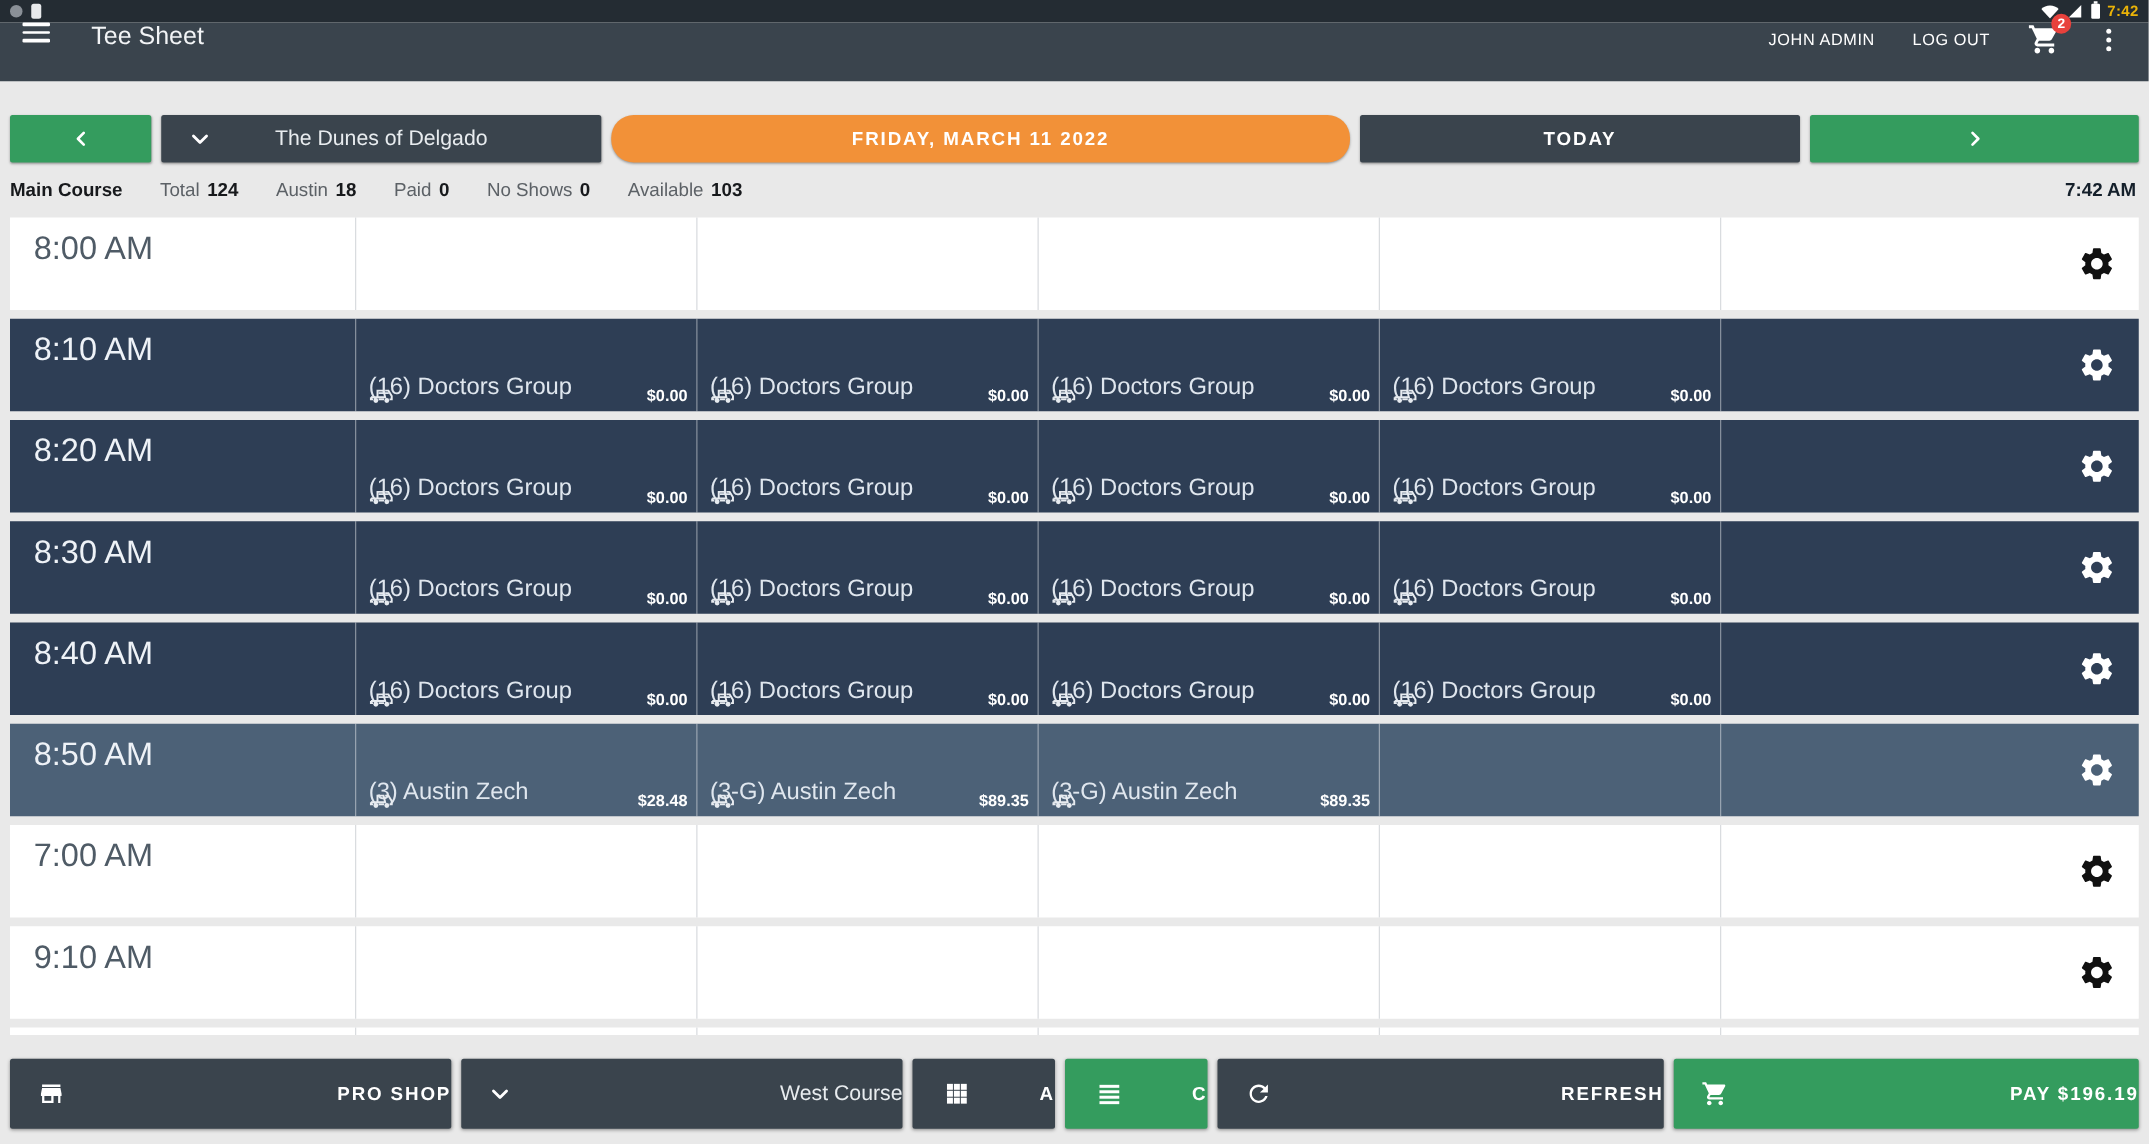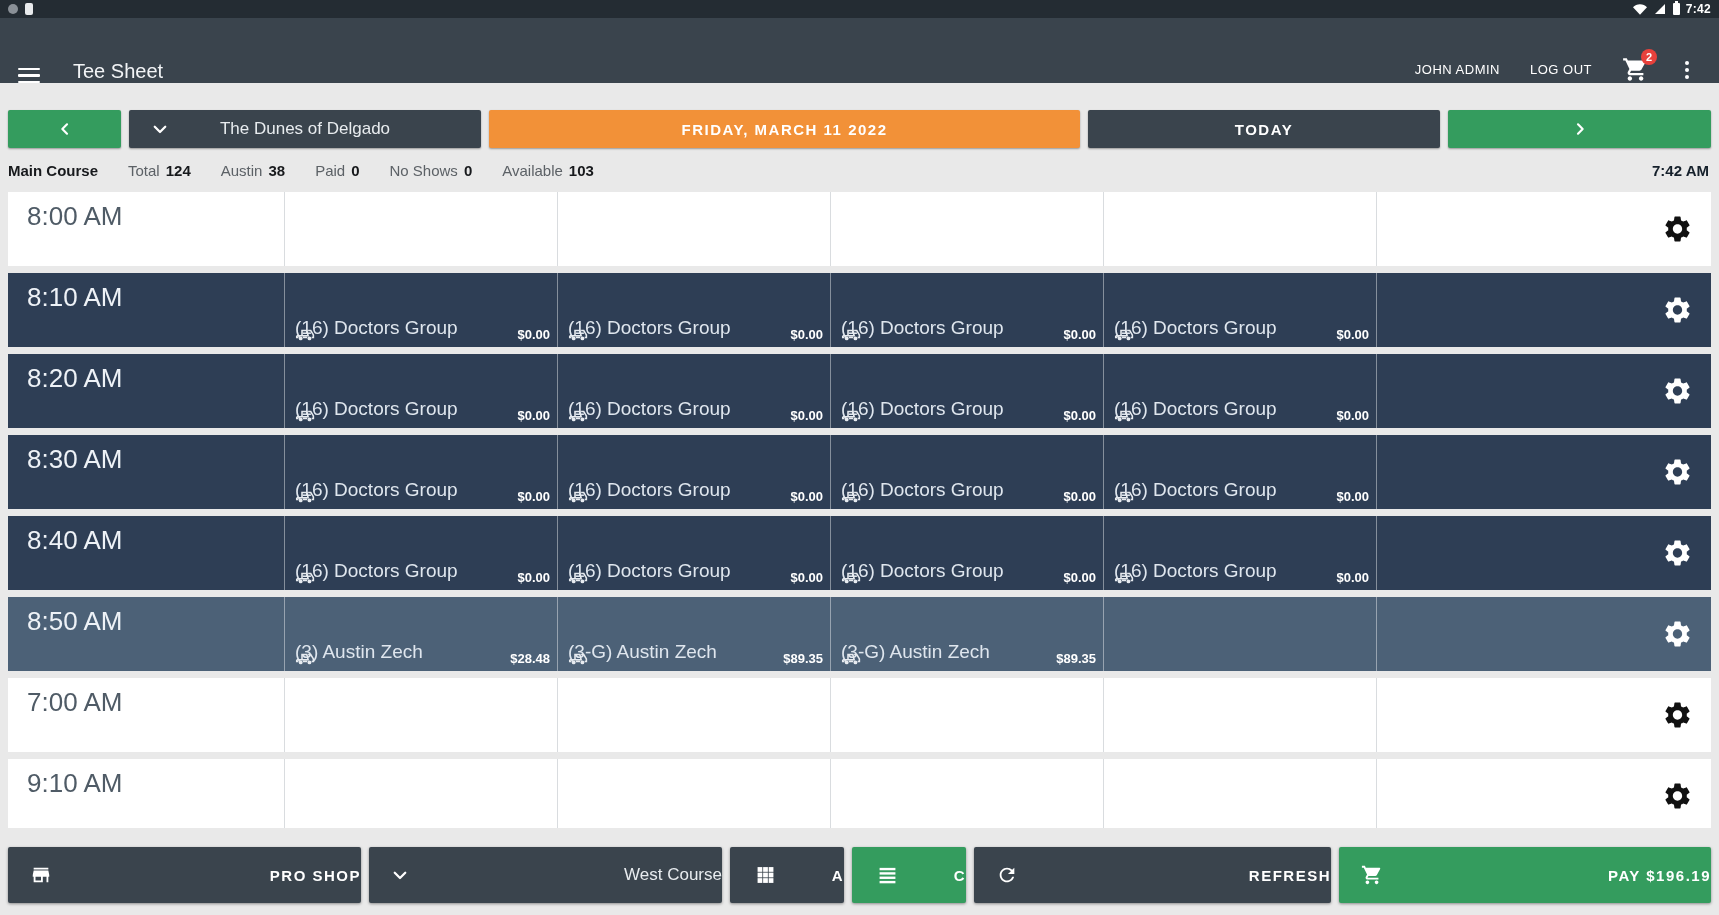--- a/index.html
+++ b/index.html
@@ -1,52 +1,52 @@
 <!DOCTYPE html>
 <html style="--green: #349c5e; --orange: #f29138; --dark: #3a444d; --row-booked: #2e3e55; --row-checkedin: #4c6177; --badge: #e8413c;"><head>
 <meta charset="utf-8">
 <style>
   * { margin:0; padding:0; box-sizing:border-box; }
   html,body { width:1719px; height:915px; overflow:hidden;
     font-family:"Liberation Sans", sans-serif; background:#e9e9e9; }
 
   
   .status-bar { height:18px; background:#242c33; display:flex; align-items:center;
-    padding:0 8px; color:#ffffff; }
+    padding:0 8px; color:#eab308; }
   .sb-left { display:flex; align-items:center; gap:7px; }
   .sb-dot { width:10px; height:10px; border-radius:50%; background:#8a9097; }
   .sb-note { width:8px; height:12px; background:#e8eaec; border-radius:2px; }
   .sb-right { margin-left:auto; display:flex; align-items:center; gap:6px; }
   .sb-time { font-size:12px; font-weight:bold; letter-spacing:.3px; }
   .sb-batt { width:7px; height:12px; background:#fff; border-radius:1px; position:relative; }
   .sb-batt:before { content:""; position:absolute; top:-2px; left:2px; width:3px; height:2px; background:#fff; }
 
   
-  .app-bar { height:65px; background:#3a444d; display:flex; align-items:flex-end;
+  .app-bar { height:47px; background:#3a444d; display:flex; align-items:flex-start;
     color:#fff; padding:0 24px 0 18px; }
   .hamburger { width:22px; display:flex; flex-direction:column; gap:4px; cursor:pointer; }
   .hamburger span { height:2.5px; background:#fff; border-radius:1px; }
   .app-title { font-size:20px; margin-left:33px; color:#f2f4f6; }
   .app-right { margin-left:auto; display:flex; align-items:center; gap:30px; }
   .app-link { font-size:13px; letter-spacing:.5px; color:#fff; cursor:pointer; }
   .cart-wrap { position:relative; cursor:pointer; }
   .badge { position:absolute; top:-7px; right:-8px; min-width:16px; height:16px;
     background:var(--badge,#e8413c); border-radius:50%; font-size:11px; font-weight:bold;
     display:flex; align-items:center; justify-content:center; }
   .kebab { display:flex; flex-direction:column; gap:3px; cursor:pointer; padding:2px 6px; }
   .kebab i { width:4px; height:4px; border-radius:50%; background:#fff; }
 
   
   .nav-bar { display:flex; gap:8px; padding:27px 8px 8px 8px; }
   .nav-btn { height:38px; border-radius:2px; display:flex; align-items:center;
     justify-content:center; color:#fff; position:relative; cursor:pointer;
     box-shadow:0 1px 2px rgba(0,0,0,.35); }
   .nav-btn.green { background:var(--green,#349c5e); }
   .nav-btn.dark  { background:var(--dark,#3a444d); }
-  .nav-btn.orange{ background:var(--orange,#f29138); font-weight:bold; letter-spacing:1.5px; font-size:15px; }
+  .nav-btn.orange{ background:var(--orange,#f29138); font-weight:bold; letter-spacing:1.5px; font-size:15px;border-radius:18px; }
   .nav-prev { width:113px; } .nav-next { width:263px; }
   .nav-course { width:352px; font-size:17px; color:#e8ecef; }
   .nav-date { flex:1; }
   .nav-today { width:352px; font-weight:bold; letter-spacing:1.5px; font-size:15px; }
   .chev-left-abs { position:absolute; left:22px; top:50%; transform:translateY(-50%); }
 
   
   .stats-bar { display:flex; align-items:center; padding:0 10px 0 8px; height:28px;
     font-size:15px; color:#5c6166; }
   .stats-bar .course { font-weight:bold; color:#17191c; }
@@ -164,21 +164,21 @@
 </div>
 
 <div class="stats-bar">
   <span class="course">Main Course</span>
   <span class="stat">
       <span>Total</span>
       <b>124</b>
     </span>
   <span class="stat">
       <span>Austin</span>
-      <b>38</b>
+      <b>18</b>
     </span>
   <span class="stat">
       <span>Paid</span>
       <b>0</b>
     </span>
   <span class="stat">
       <span>No Shows</span>
       <b>0</b>
     </span>
   <span class="stat">

